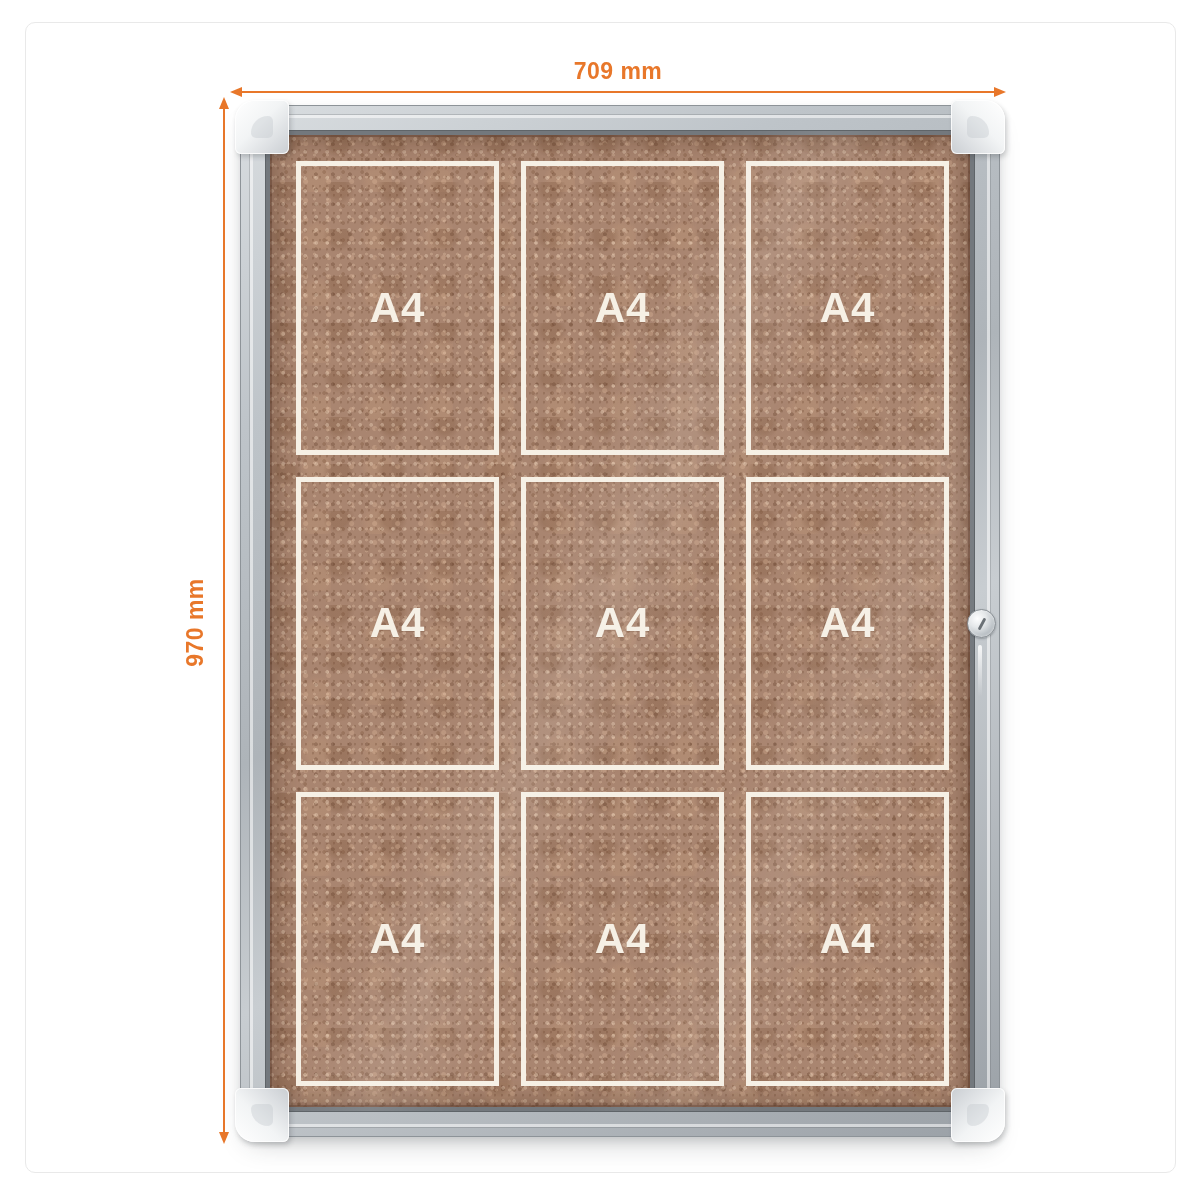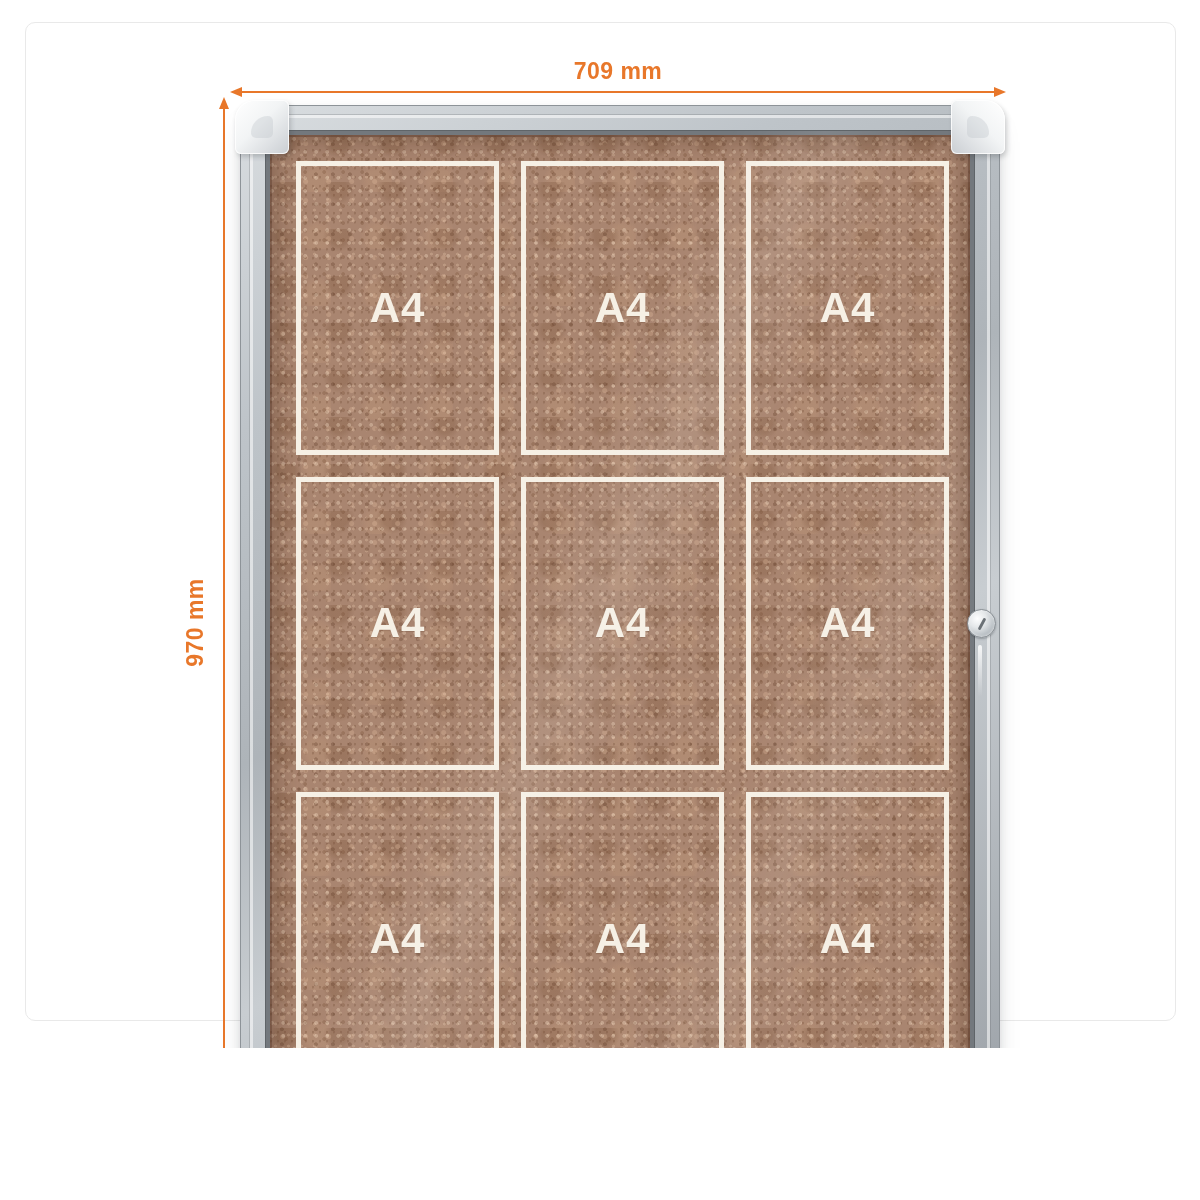--- a/index.html
+++ b/index.html
@@ -1,17 +1,17 @@
 <!DOCTYPE html>
 <html><head>
 <meta charset="utf-8">
 <style>
   html,body{margin:0;padding:0;background:#ffffff;}
   .stage{
-    position:relative;width:1200px;height:1048px;background:#ffffff;
+    position:relative;width:1200px;height:1200px;background:#ffffff;
     font-family:"Liberation Sans", sans-serif;overflow:hidden;
   }
   
   .page-border{
     position:absolute;left:25px;top:22px;right:24px;bottom:27px;
     border:1px solid #e9e9e9;border-radius:10px;pointer-events:none;
   }
   .dim-label-top{
     position:absolute;left:240px;top:58px;width:756px;text-align:center;
     font-size:23px;letter-spacing:.5px;color:#e8772a;font-weight:bold;

